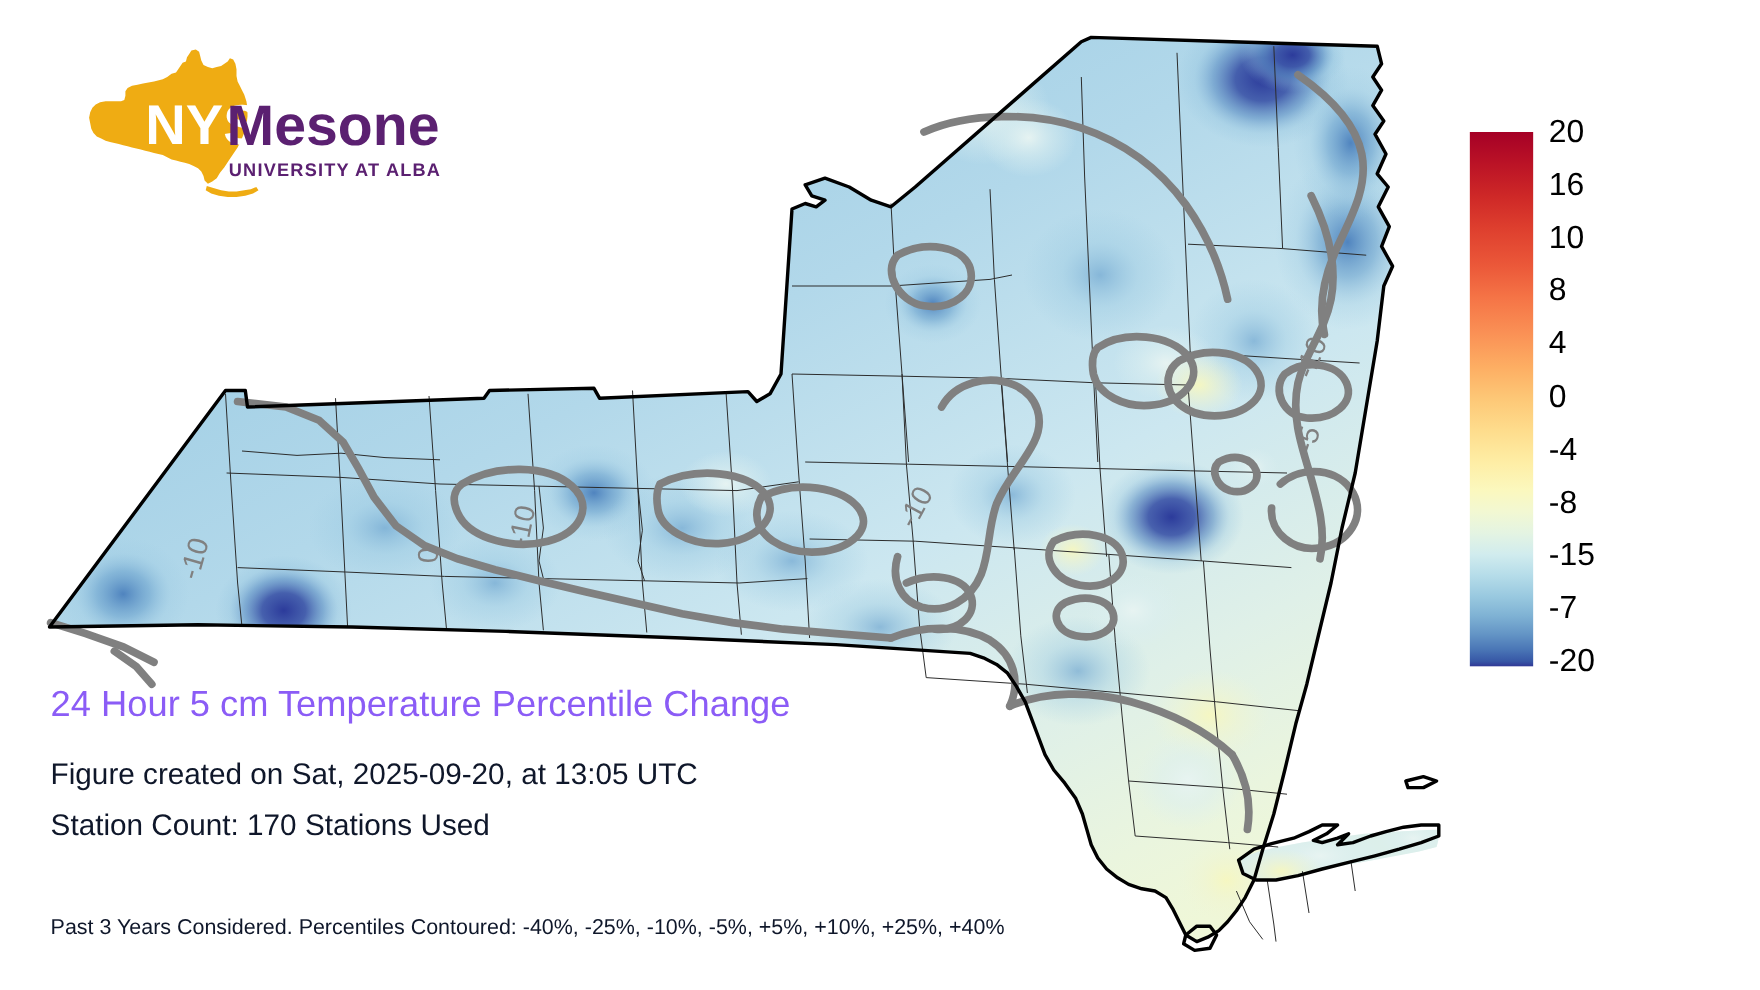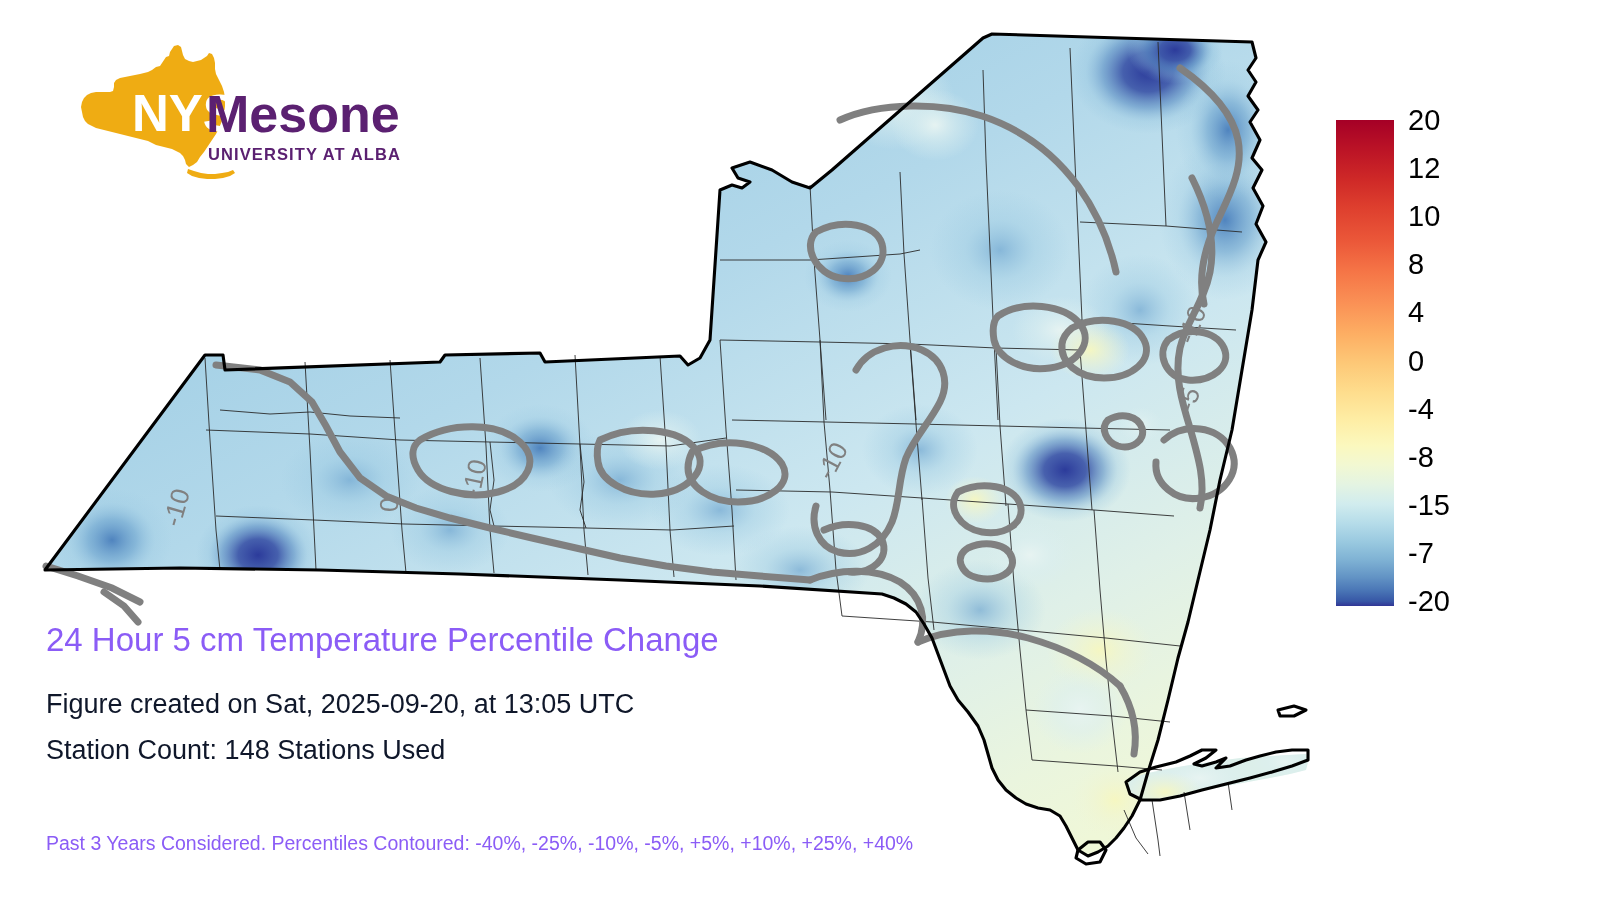--- a/index.html
+++ b/index.html
@@ -45,21 +45,21 @@
   #title-text {
     font-size: 33px; line-height: 40px; color: #8b5cf6; white-space: nowrap;
   }
   .sub-line {
     font-size: 27px; line-height: 33px; color: #0f172a; white-space: nowrap;
   }
   #sub1 { margin-top: 28px; }
   #sub2 { margin-top: 13px; }
   #footnote {
     position: absolute; left: 46px; top: 831px;
-    font-size: 19.5px; line-height: 24px; color: #8b5cf6; white-space: nowrap;
+    font-size: 19.5px; line-height: 24px; color: #0f172a; white-space: nowrap;
   }
 </style>
 </head>
 <body>
 
 <div id="figure">
 
   <div id="logo">
     <svg viewBox="0 0 348 160" xmlns="http://www.w3.org/2000/svg">
 
@@ -380,33 +380,33 @@
           <stop offset="0.990" stop-color="#3757A6"></stop>
           <stop offset="1.000" stop-color="#313695"></stop>
         </linearGradient>
       </defs>
       <rect x="0" y="0" width="58" height="486" fill="url(#cbGrad)"></rect>
     </svg>
   </div>
 
   <div id="cb-ticks">
     <div class="cb-tick" style="top:2px">20</div>
-    <div class="cb-tick" style="top:50px">12</div>
+    <div class="cb-tick" style="top:50px">16</div>
     <div class="cb-tick" style="top:98px">10</div>
     <div class="cb-tick" style="top:146px">8</div>
     <div class="cb-tick" style="top:194px">4</div>
     <div class="cb-tick" style="top:243px">0</div>
     <div class="cb-tick" style="top:291px">-4</div>
     <div class="cb-tick" style="top:339px">-8</div>
     <div class="cb-tick" style="top:387px">-15</div>
     <div class="cb-tick" style="top:435px">-7</div>
     <div class="cb-tick" style="top:483px">-20</div>
   </div>
 
   <div id="caption">
     <div id="title-text">24 Hour 5 cm Temperature Percentile Change</div>
     <div id="sub1" class="sub-line">Figure created on Sat, 2025-09-20, at 13:05 UTC</div>
-    <div id="sub2" class="sub-line">Station Count: 148 Stations Used</div>
+    <div id="sub2" class="sub-line">Station Count: 170 Stations Used</div>
   </div>
 
   <div id="footnote">Past 3 Years Considered. Percentiles Contoured: -40%, -25%, -10%, -5%, +5%, +10%, +25%, +40%</div>
 
 </div>
 
 </body></html>

